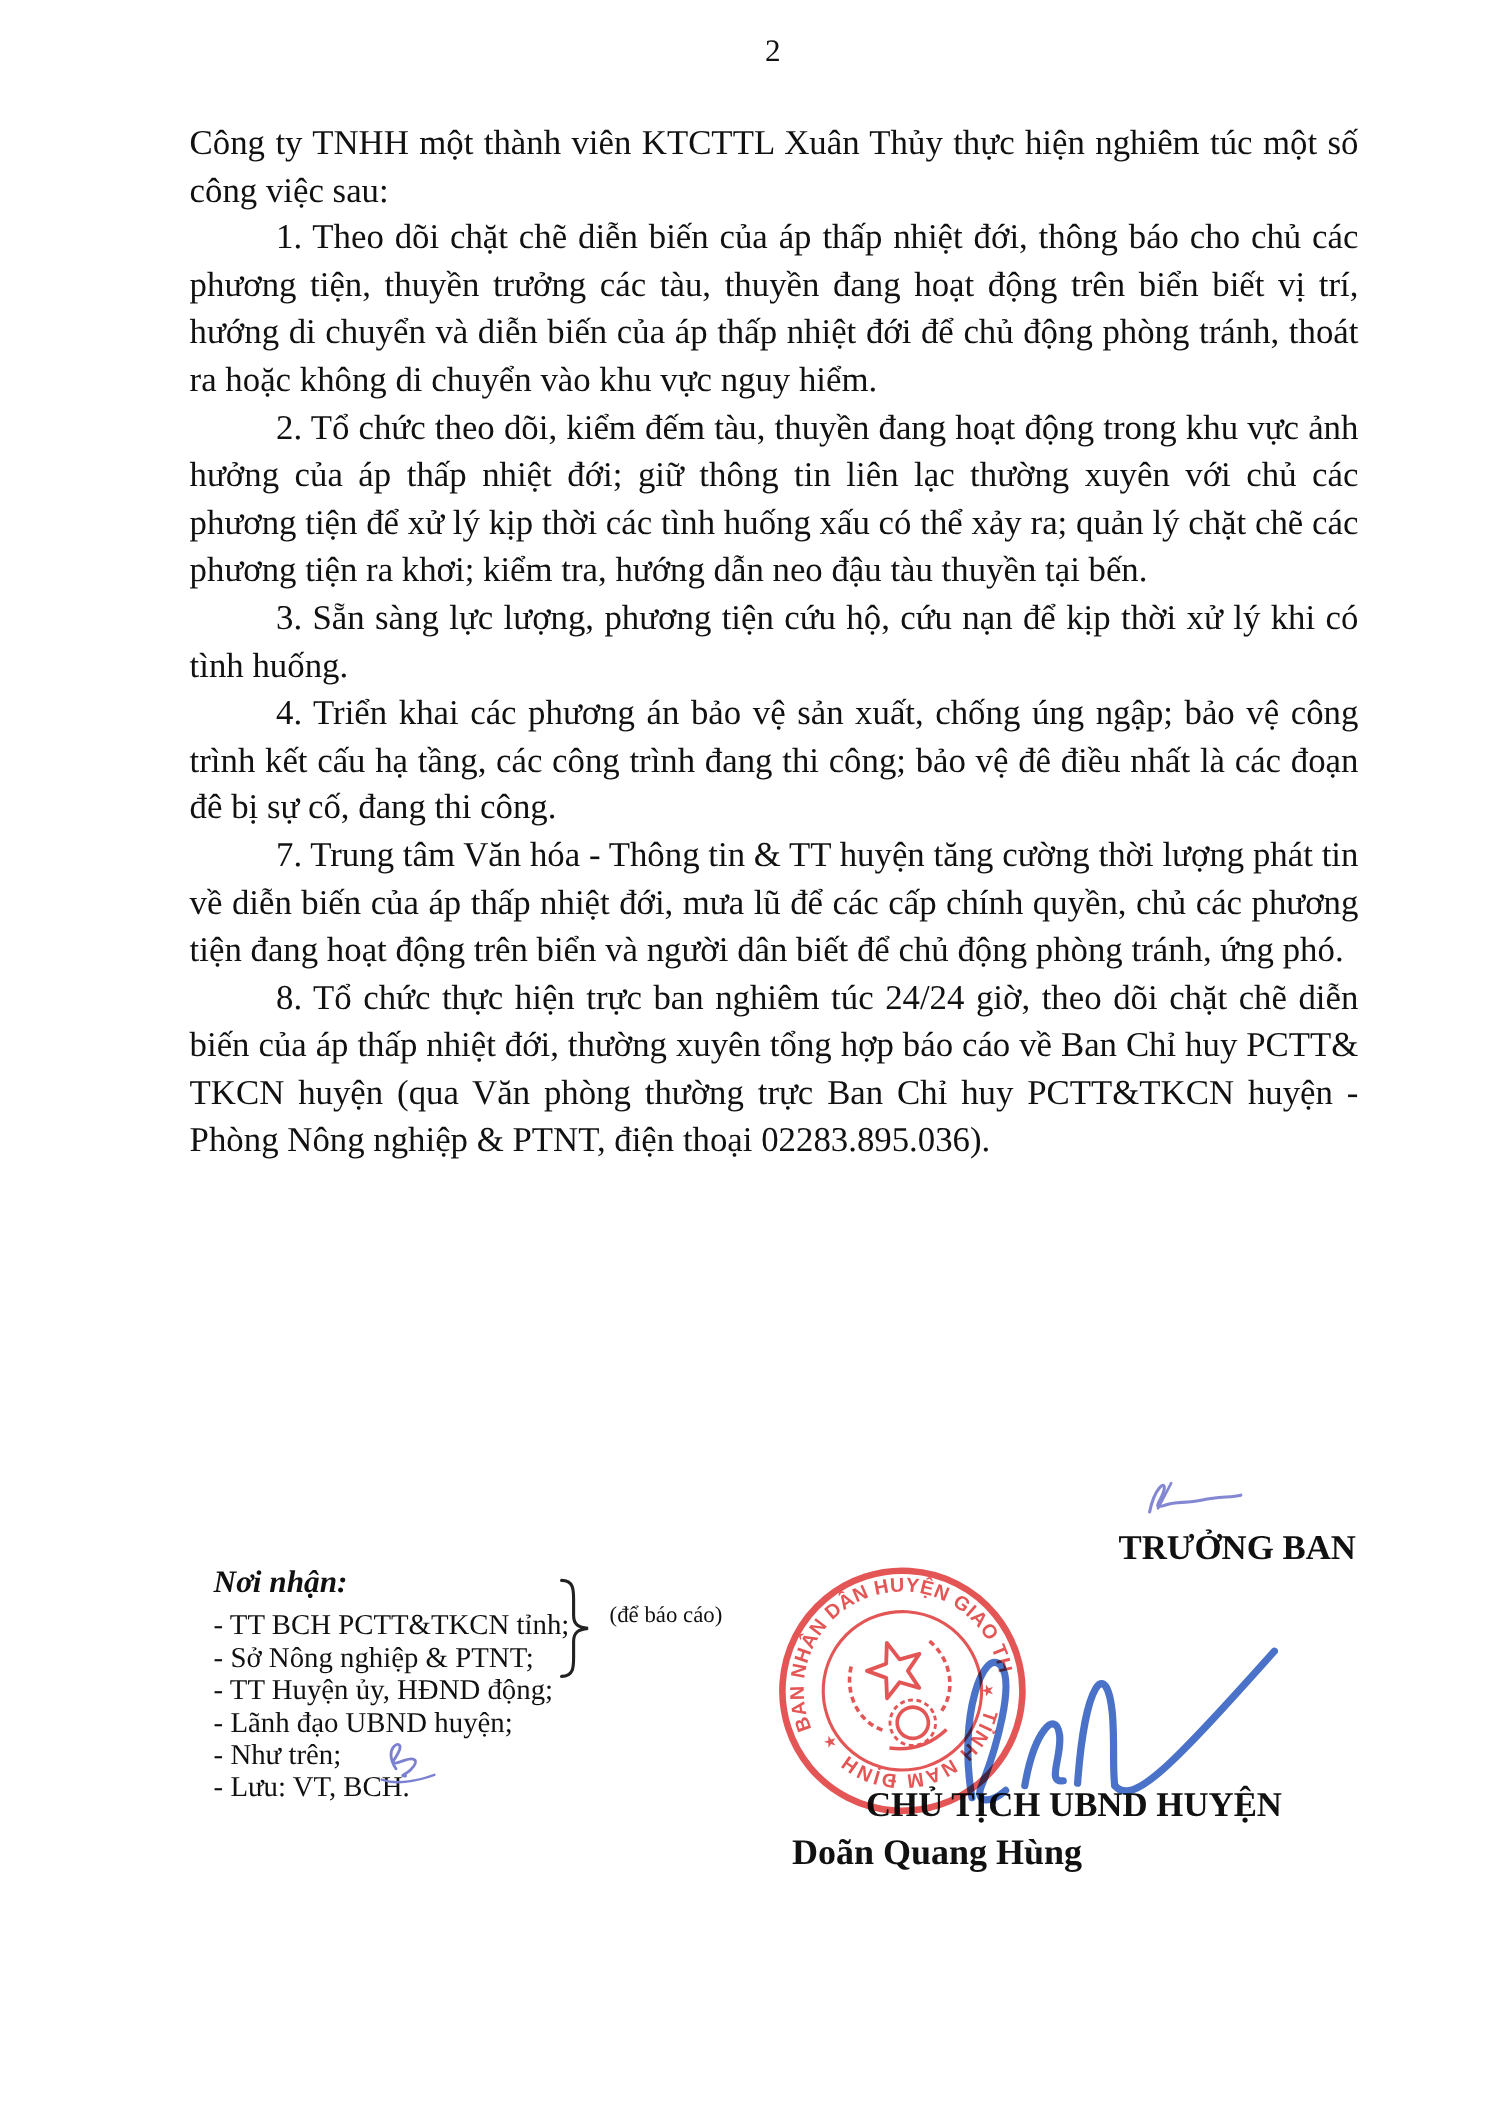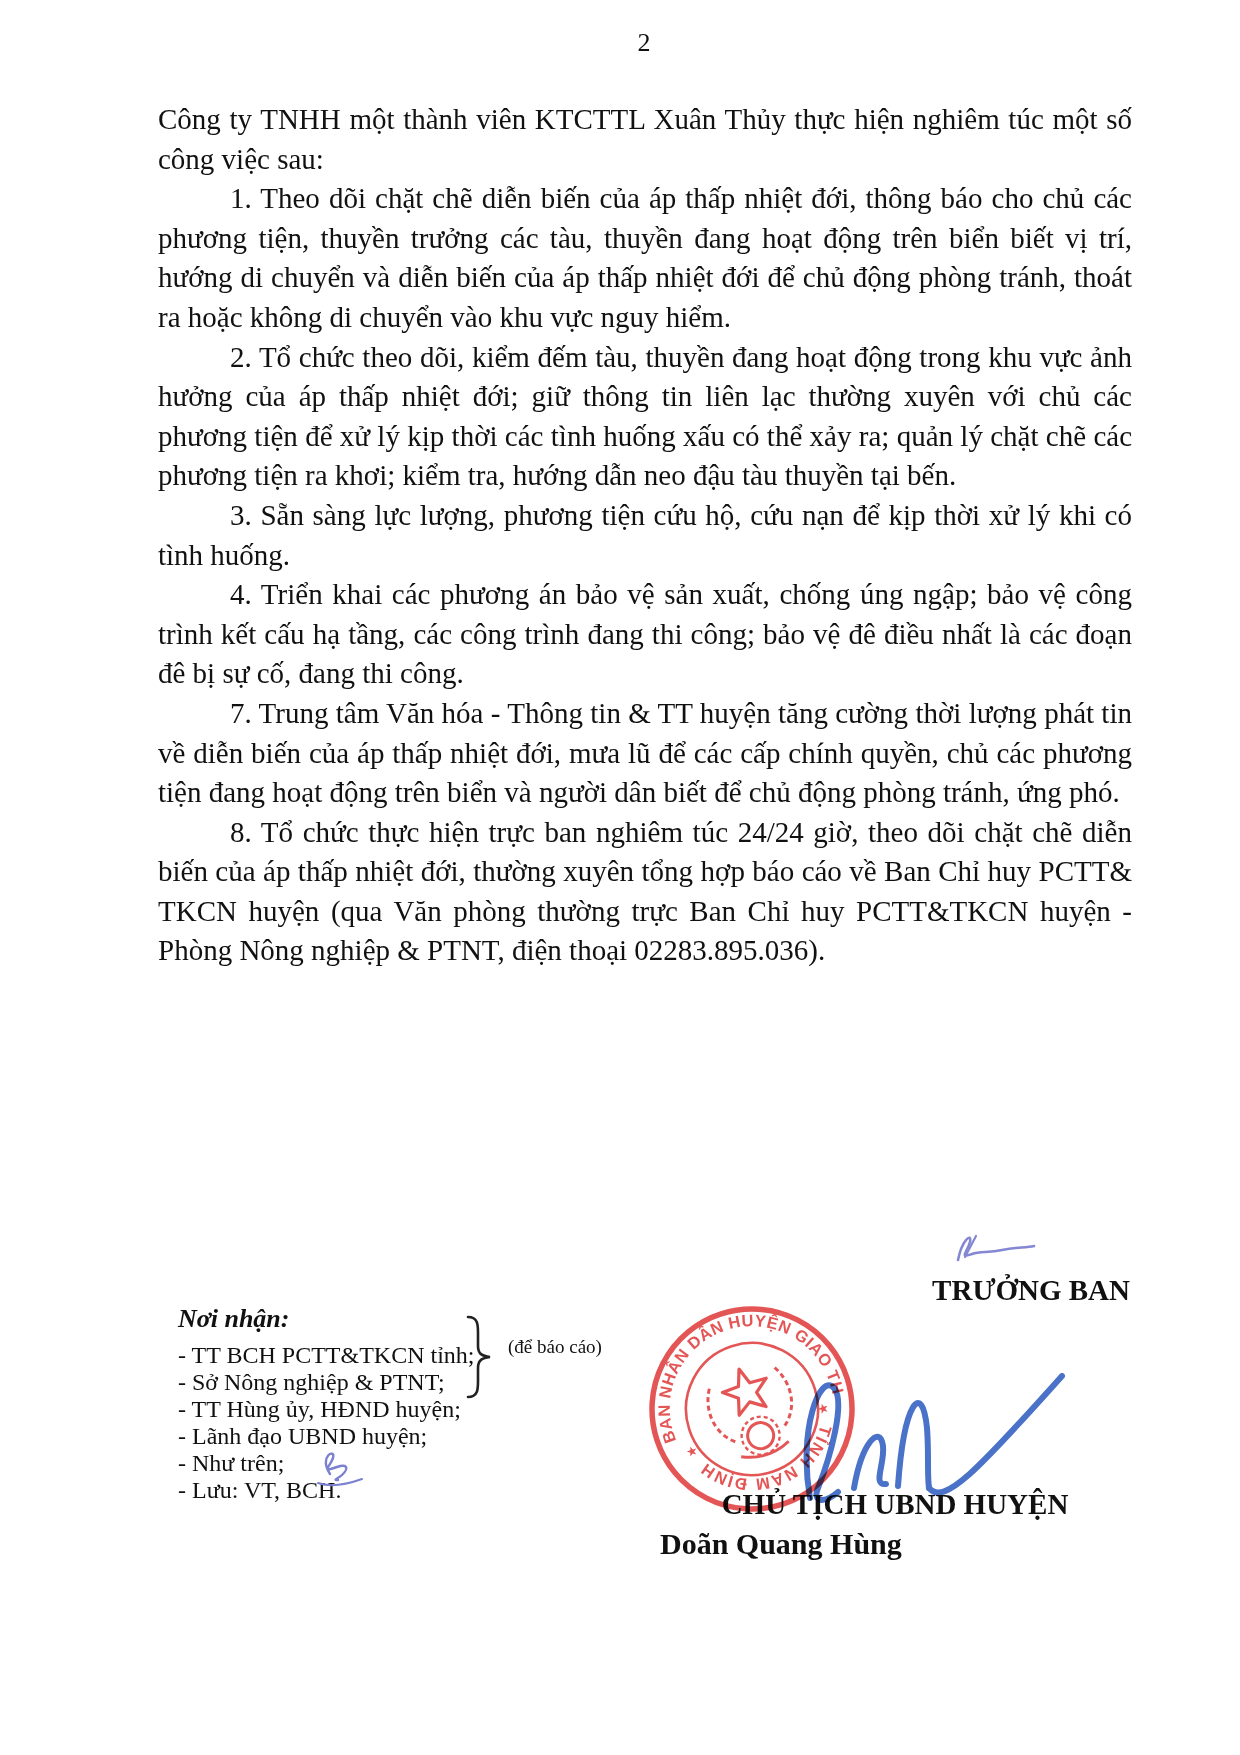--- a/index.html
+++ b/index.html
@@ -70,21 +70,21 @@
     <svg width="90" height="48" viewBox="0 0 90 48">
       <path d="M8,34 C12,14 22,6 20,16 C18,25 8,33 22,28 C30,25 38,27 52,24 C66,21 76,22 84,20" fill="none" stroke="#8487d2" stroke-width="2.6" stroke-linecap="round"></path>
       <path d="M15,31 L26,10" fill="none" stroke="#8487d2" stroke-width="2.2" stroke-linecap="round"></path>
     </svg>
   </div>
 
   <div class="recipients">
     <div class="rhead">Nơi nhận:</div>
     <div class="ritem">- TT BCH PCTT&amp;TKCN tỉnh;</div>
     <div class="ritem">- Sở Nông nghiệp &amp; PTNT;</div>
-    <div class="ritem">- TT Hùng ủy, HĐND huyện;</div>
+    <div class="ritem">- TT Huyện ủy, HĐND động;</div>
     <div class="ritem">- Lãnh đạo UBND huyện;</div>
     <div class="ritem">- Như trên;</div>
     <div class="ritem">- Lưu: VT, BCH.</div>
   </div>
 
   <div class="brace">
     <svg width="34" height="86" viewBox="0 0 34 86">
       <path d="M6,3 C16,3 16,11 16,19 L16,32 C16,40 20,42 28,43 C20,44 16,46 16,54 L16,67 C16,75 16,83 6,83" fill="none" stroke="#222" stroke-width="2.6" stroke-linecap="round"></path>
     </svg>
   </div>

